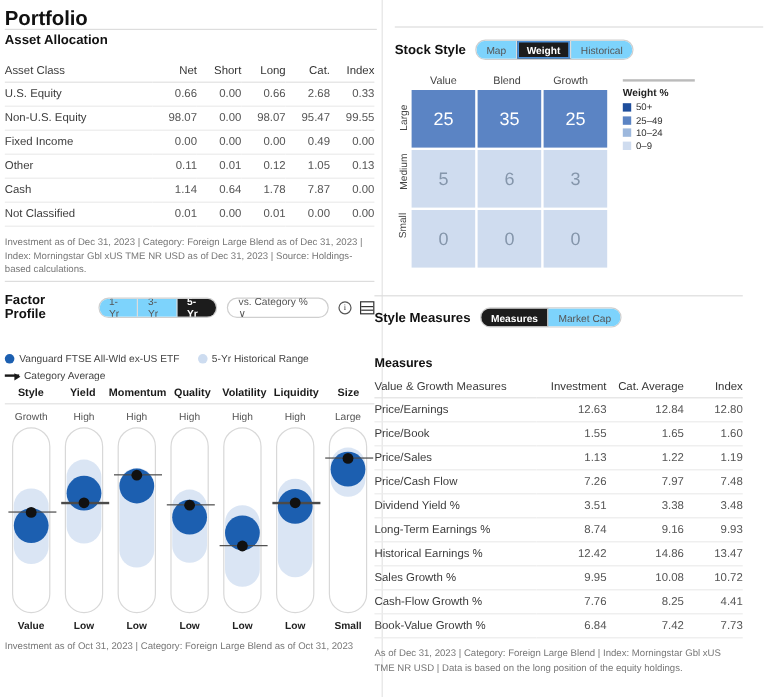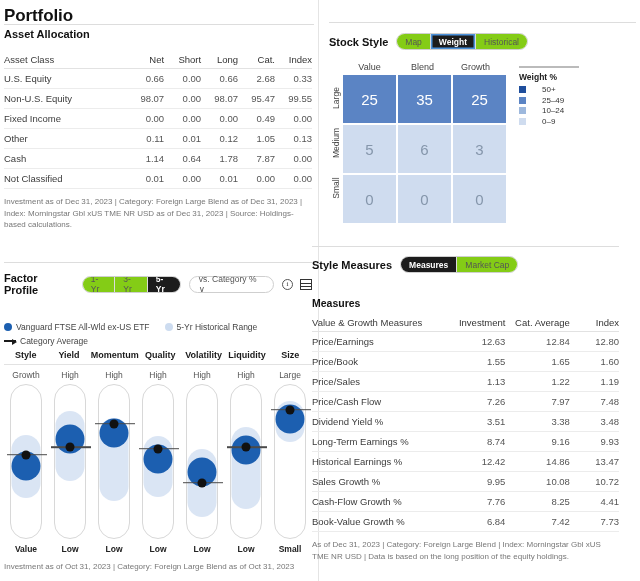--- a/index.html
+++ b/index.html
@@ -23,21 +23,21 @@
   }
 
   .section-head {
     font-size: 11px; font-weight: bold; color: #111;
   }
 
   
   .q { position: absolute; }
   .q-tl { left: 0;   top: 28px;  width: 318px; height: 212px; padding: 0 6px 0 4px; }
   .q-tr { left: 325px; top: 22px; width: 315px; height: 218px; padding: 0 4px; }
-  .q-bl { left: 0;   top: 262px; width: 318px; height: 240px; padding: 0 6px 0 4px; }
+  .q-bl { left: 0;   top: 234px; width: 318px; height: 240px; padding: 0 6px 0 4px; }
   .q-br { left: 308px; top: 246px; width: 315px; height: 335px; padding: 0 4px; }
 
   
   table.data { width: 100%; border-collapse: collapse; }
   table.data th, table.data td {
     font-size: 9.5px; padding: 4px 0 4px 0; font-weight: normal;
     color: #4a4a4a; white-space: nowrap;
   }
   table.data thead th {
     color: #333; border-bottom: 1px solid #e2e2e2; padding-bottom: 3px;
@@ -53,21 +53,21 @@
   }
 
   
   .pillgroup {
     display: inline-flex; align-items: stretch;
     border: 1px solid #cfcfcf; border-radius: 11px; overflow: hidden;
     height: 17px; background: #fff; vertical-align: middle;
   }
   .pillgroup .pill {
     font-size: 8.5px; padding: 0 8px; display: flex; align-items: center;
-    color: #555; background: #84cc16; border-right: 1px solid #dcdcdc;
+    color: #555; background: #7dd3fc; border-right: 1px solid #dcdcdc;
   }
   .pillgroup .pill:last-child { border-right: none; }
   .pillgroup .pill.active {
     background: #1c1c1c; color: #fff; font-weight: bold;
   }
   .pillgroup.sel-ring .pill.active { box-shadow: 0 0 0 1.5px #4a90d9 inset; }
 
   .pillsingle {
     display: inline-flex; align-items: center; height: 17px;
     border: 1px solid #cfcfcf; border-radius: 11px; padding: 0 9px;
@@ -95,21 +95,21 @@
   .ss-rowlabel span { transform: rotate(-90deg); white-space: nowrap; }
   .ss-cells { display: grid; grid-template-columns: repeat(3, 53px); gap: 2px; }
   .ss-cell {
     height: 48px; display: flex; align-items: center; justify-content: center;
     font-size: 15px;
   }
 
   .ss-legend { margin-left: 13px; padding-top: 4px; width: 90px; }
   .ss-legend .legline { height: 2px; background: #bbb; width: 60px; margin-bottom: 4px; }
   .ss-legend .legtitle { font-size: 8.5px; font-weight: bold; color: #222; margin-bottom: 3px; }
-  .ss-legend .legitem { display: flex; align-items: center; gap: 16px; margin-bottom: 1.5px; }
+  .ss-legend .legitem { display: flex; align-items: center; gap: 4px; margin-bottom: 1.5px; }
   .ss-legend .swatch { width: 7px; height: 7px; display: inline-block; }
   .ss-legend .legtxt { font-size: 8px; color: #333; }
 
   
   .fp-icons { margin-left: auto; display: flex; align-items: center; gap: 7px; }
   .icon-info {
     width: 11px; height: 11px; border-radius: 50%; border: 1px solid #555;
     font-size: 7px; line-height: 9px; text-align: center; color: #333;
     font-family: "Liberation Serif", serif;
   }

